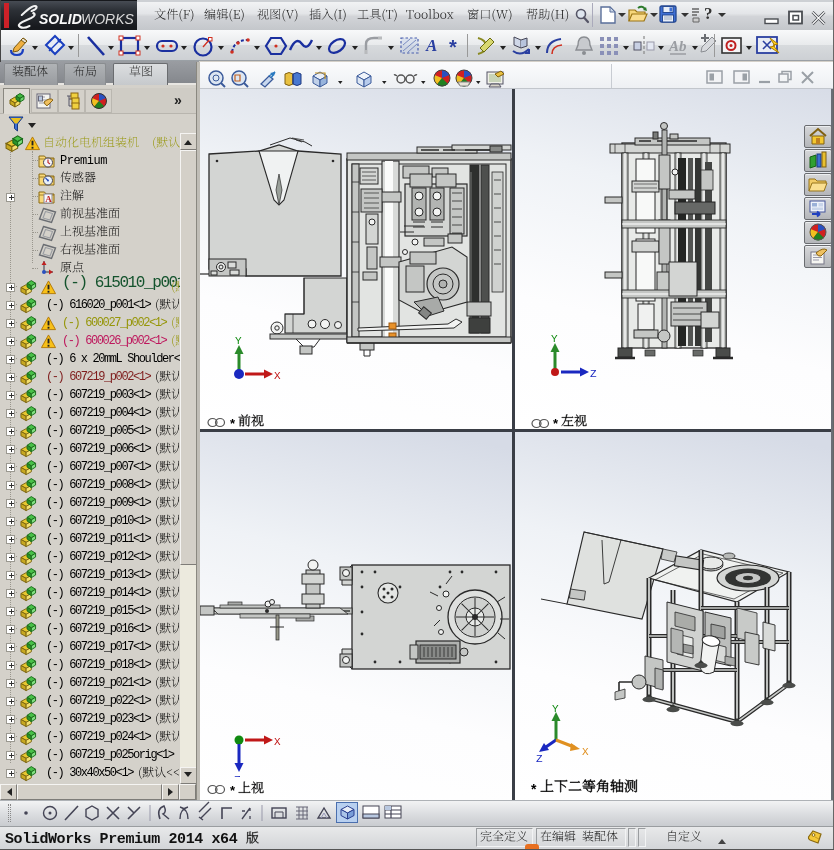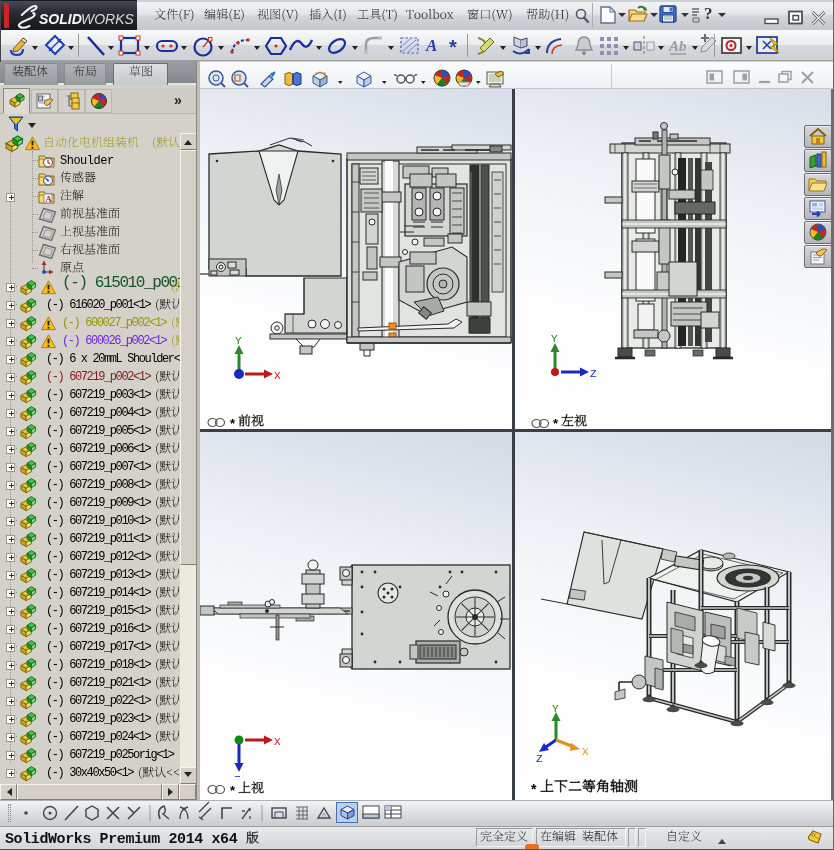--- a/index.html
+++ b/index.html
@@ -493,21 +493,21 @@
           <use href="#g9ed8" x="350"></use>
           <use href="#g8ba4" x="1350"></use>
         </g>
       </svg>
       <svg class="abs" style="left:38px;top:20px" width="17" height="16" viewBox="0 0 17 16">
         <path d="M1 14 V3 h5.5 l1.5 2 h8 v9 z" fill="#f8d878" stroke="#8a6a14"></path>
         <path d="M1 6 h15" stroke="#8a6a14" stroke-width="0.8"></path>
         <circle cx="10" cy="9.5" r="4.5" fill="#f4f4f8" stroke="#445"></circle>
         <path d="M10 6.5 v3 l2 1.5" stroke="#c03030" stroke-width="1.2" fill="none"></path>
       </svg>
-      <div class="abs mono" style="left:60px;top:21px;font-size:12px;letter-spacing:-0.5px">Shoulder</div>
+      <div class="abs mono" style="left:60px;top:21px;font-size:12px;letter-spacing:-0.5px">Premium</div>
       <svg class="abs" style="left:38px;top:38px" width="17" height="16" viewBox="0 0 17 16">
         <path d="M1 14 V3 h5.5 l1.5 2 h8 v9 z" fill="#f8d878" stroke="#8a6a14"></path>
         <path d="M1 6 h15" stroke="#8a6a14" stroke-width="0.8"></path>
         <circle cx="10" cy="9.5" r="4.5" fill="#e8f0f8" stroke="#445"></circle>
         <path d="M10 9.5 L7.5 7" stroke="#2a50c0" stroke-width="1.3"></path>
         <circle cx="10" cy="9.5" r="1" fill="#2a50c0"></circle>
       </svg>
       <svg class="" style="position:absolute;left:60px;top:39px;overflow:visible" width="36" height="12" viewBox="0 0 3000 1000">
         <g transform="translate(0,800) scale(1,-1)" fill="#000">
           <use href="#g4f20" x="0"></use>
@@ -661,21 +661,21 @@
         <path d="M12 9 v4.5 l-5.5 3 v-4.5 z" fill="#f4e070" stroke="#7a6410"></path>
         <path d="M7.5 4.5 l4.5 -2.8 4.5 2.8 -4.5 2.8 z" fill="#48c048" stroke="#1a6a1a"></path>
         <path d="M7.5 4.5 v4 l4.5 2.8 v-4 z" fill="#2a942a" stroke="#1a6a1a"></path>
         <path d="M16.5 4.5 v4 l-4.5 2.8 v-4 z" fill="#80e080" stroke="#1a6a1a"></path>
       </svg>
       <svg class="abs" style="left:41px;top:201px" width="15" height="15" viewBox="0 0 16 16">
         <path d="M8 1 L15.5 14.5 H0.5 z" fill="#f8c018" stroke="#b07808" stroke-width="1"></path>
         <rect x="7" y="5" width="2" height="5" fill="#222"></rect>
         <rect x="7" y="11.5" width="2" height="2" fill="#222"></rect>
       </svg>
-      <div class="abs mono" style="left:62px;top:201px;font-size:12px;letter-spacing:-1.4px;color:#6d28d9;white-space:pre">(-) 600026_p002&lt;1&gt;</div>
+      <div class="abs mono" style="left:62px;top:201px;font-size:12px;letter-spacing:-1.4px;color:#be185d;white-space:pre">(-) 600026_p002&lt;1&gt;</div>
       <div class="abs" style="left:171px;top:201px;width:8px;overflow:hidden;height:16px">
         <svg class="" style="position:absolute;left:0px;top:1px;overflow:visible" width="16.2" height="12" viewBox="0 0 1350 1000">
           <g transform="translate(0,800) scale(1,-1)" fill="#96960a">
             <use href="#g0028" x="0"></use>
             <use href="#g9ed8" x="350"></use>
           </g>
         </svg>
       </div>
       <div class="expander" style="left:6px;top:222px"></div>
       <div class="abs" style="left:9px;top:226px;width:5px;height:1px;background:#333"></div>

